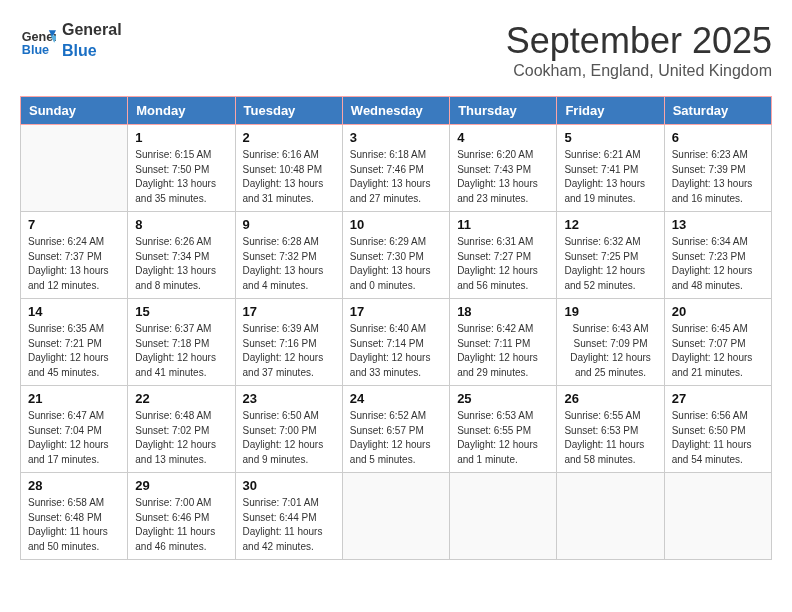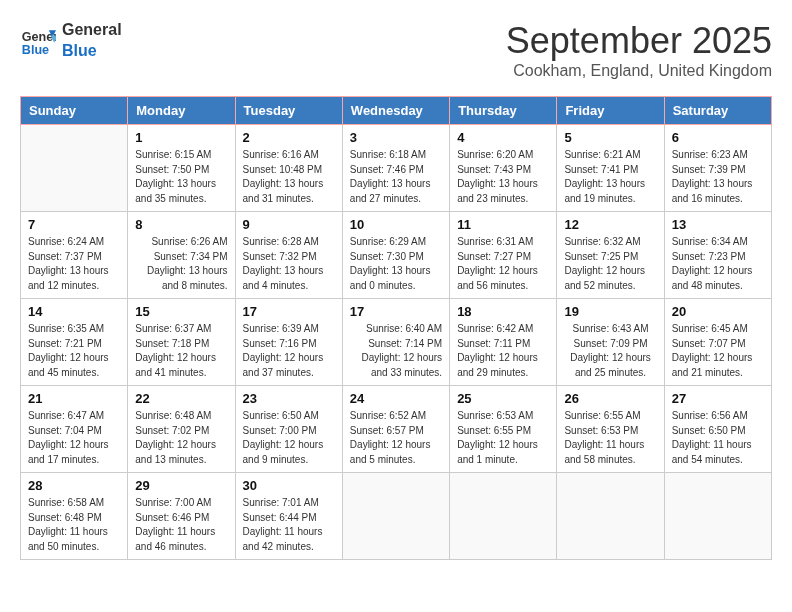--- a/index.html
+++ b/index.html
@@ -158,21 +158,21 @@
       <tr>
         <td>
           <div class="day-number">7</div>
           <div class="day-info" style="white-space: pre-line;">Sunrise: 6:24 AM
 Sunset: 7:37 PM
 Daylight: 13 hours
 and 12 minutes.</div>
         </td>
         <td>
           <div class="day-number">8</div>
-          <div class="day-info" style="white-space: pre-line; text-align: right;">Sunrise: 6:26 AM
+          <div class="day-info" style="white-space: pre-line;">Sunrise: 6:26 AM
 Sunset: 7:34 PM
 Daylight: 13 hours
 and 8 minutes.</div>
         </td>
         <td>
           <div class="day-number">9</div>
           <div class="day-info" style="white-space: pre-line;">Sunrise: 6:28 AM
 Sunset: 7:32 PM
 Daylight: 13 hours
 and 4 minutes.</div>
@@ -223,21 +223,21 @@
         </td>
         <td>
           <div class="day-number">17</div>
           <div class="day-info" style="white-space: pre-line;">Sunrise: 6:39 AM
 Sunset: 7:16 PM
 Daylight: 12 hours
 and 37 minutes.</div>
         </td>
         <td>
           <div class="day-number">17</div>
-          <div class="day-info" style="white-space: pre-line; text-align: right;">Sunrise: 6:40 AM
+          <div class="day-info" style="white-space: pre-line;">Sunrise: 6:40 AM
 Sunset: 7:14 PM
 Daylight: 12 hours
 and 33 minutes.</div>
         </td>
         <td>
           <div class="day-number">18</div>
           <div class="day-info" style="white-space: pre-line;">Sunrise: 6:42 AM
 Sunset: 7:11 PM
 Daylight: 12 hours
 and 29 minutes.</div>

